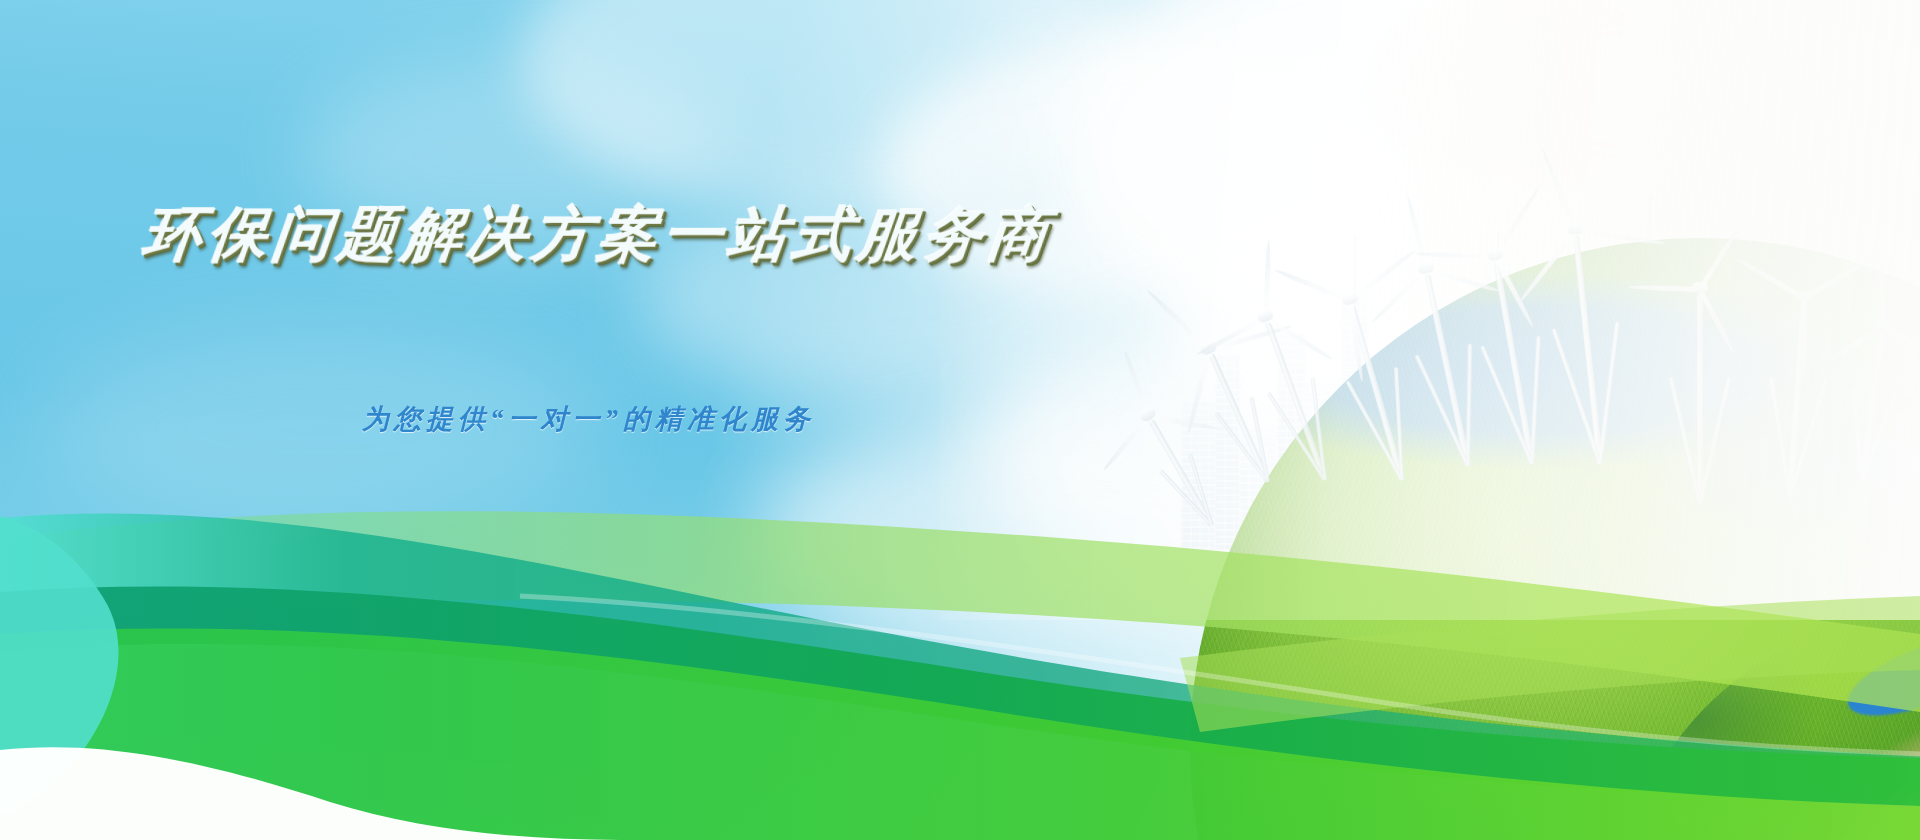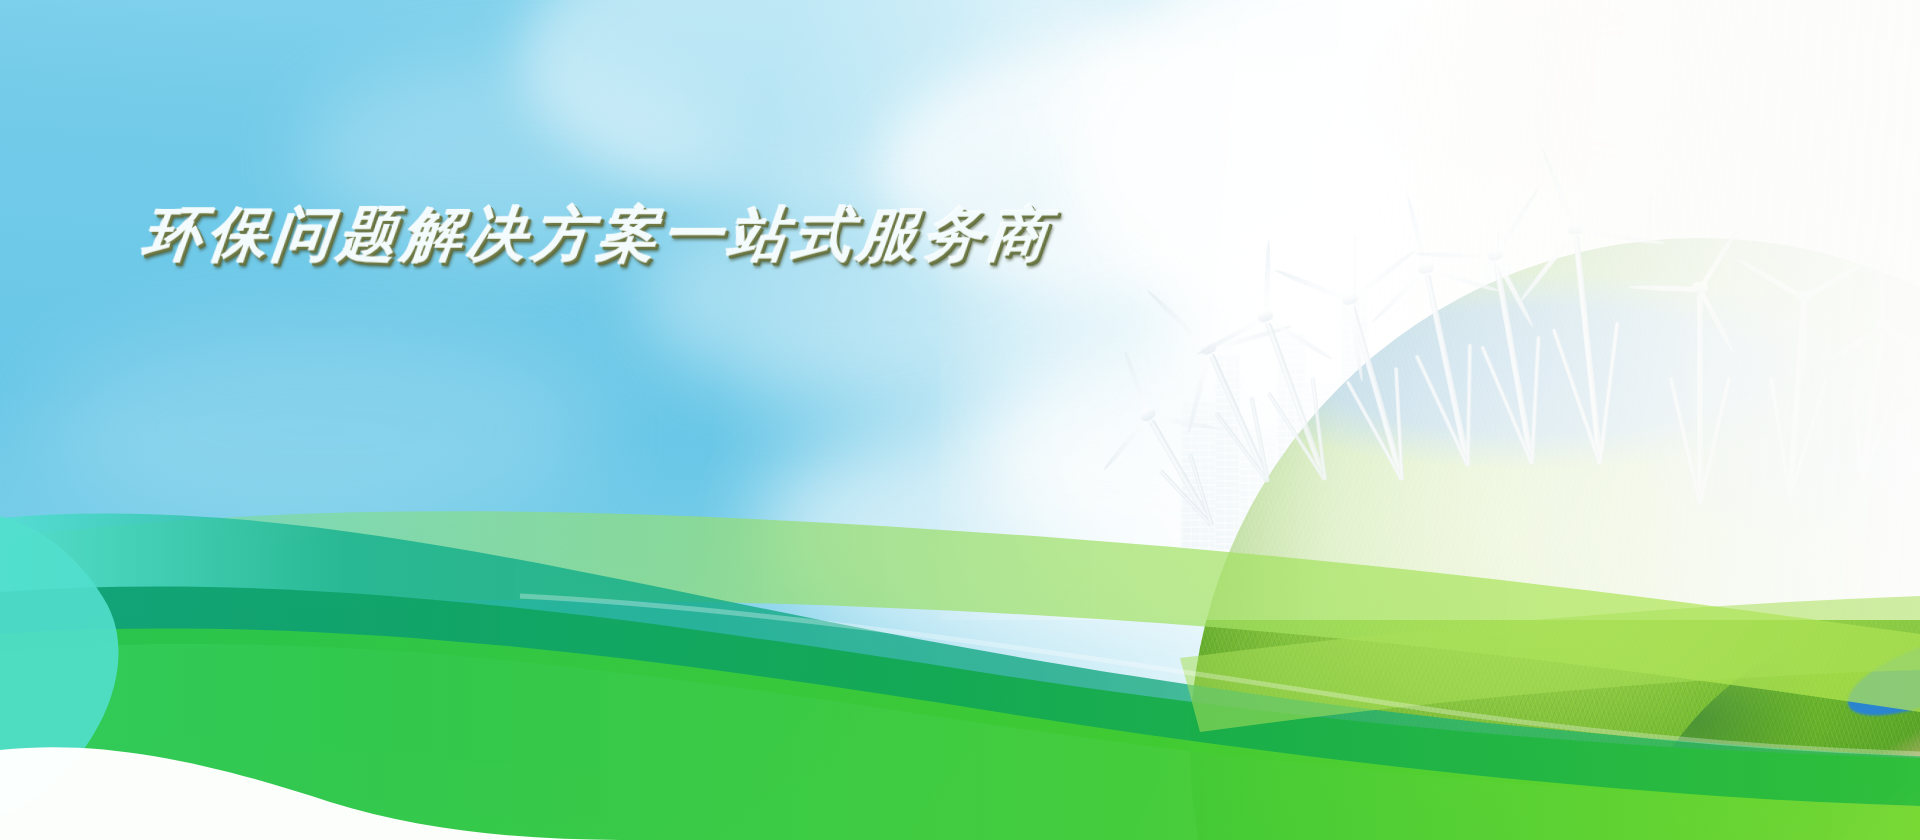--- a/index.html
+++ b/index.html
@@ -346,15 +346,16 @@
 
       <path d="M1180,238 C1400,210 1650,186 1920,176 L1920,250 C1660,258 1420,282 1200,312 Z" fill="#a9e05a" opacity=".55"></path>
 
       <path d="M520,176 C760,188 1060,232 1380,282 C1560,310 1740,328 1920,334" stroke="#ffffff" stroke-opacity=".30" stroke-width="5" fill="none"></path>
     </svg>
   </div>
 
   <div class="headline">环保问题解决方案一站式服务商</div>
 
   <div class="subcopy">
+    <div>为您提供“一对一”的精准化服务</div>
   </div>
 
 </div>
 
 </body></html>

